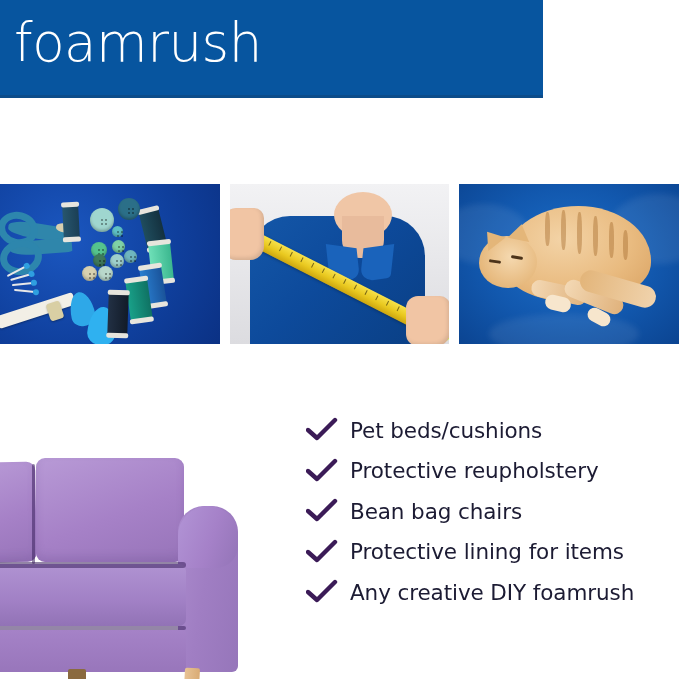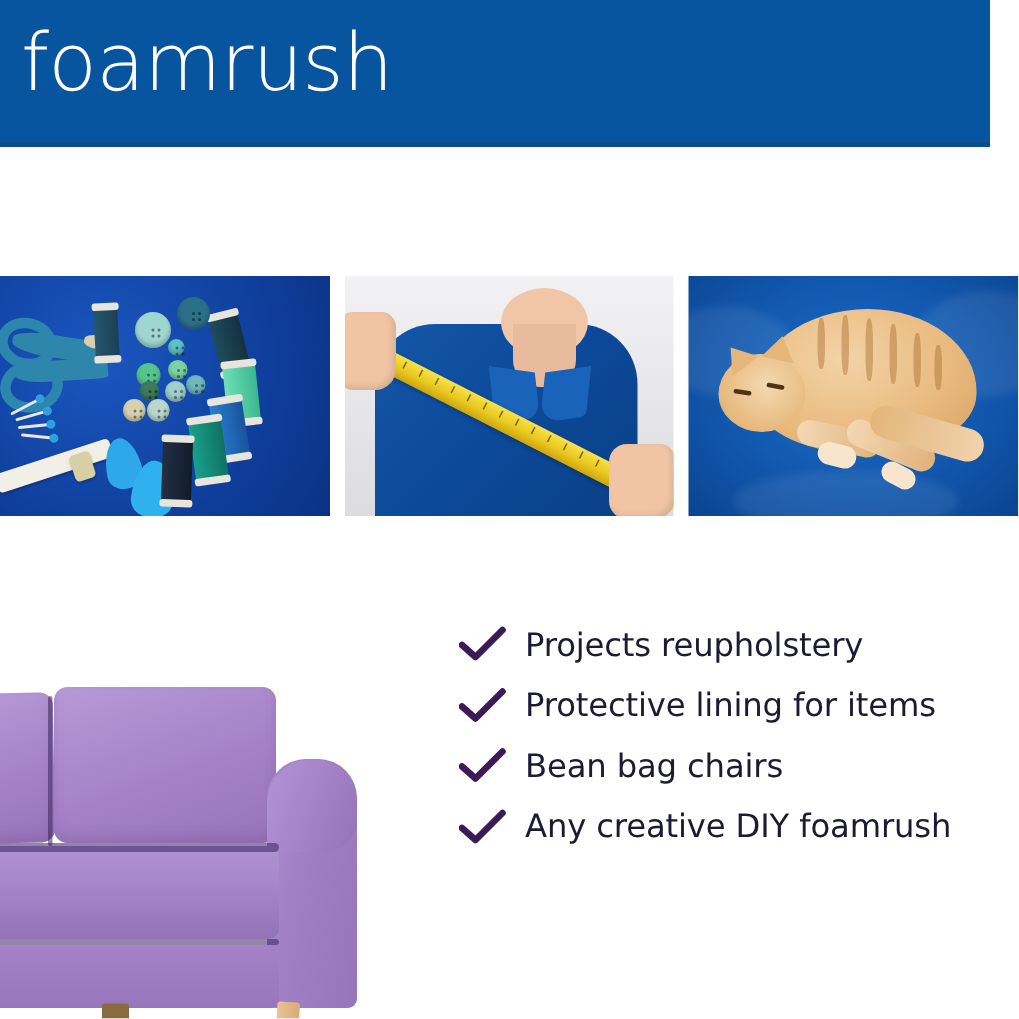--- a/index.html
+++ b/index.html
@@ -16,21 +16,21 @@
     height: 679px;
     background: #ffffff;
     overflow: hidden;
   }
 
   
   #brand-banner {
     position: absolute;
     left: 0;
     top: 0;
-    width: 660px;
+    width: 543px;
     height: 98px;
     background: #07559F;
     box-sizing: border-box;
     text-decoration: underline;
   }
   #brand-banner::after {
     content: "";
     position: absolute;
     left: 0;
     bottom: 0;
@@ -526,52 +526,60 @@
 
     <div class="sofa-part sofa-base" style="left:-2px; top:190px; width:206px; height:42px;"></div>
     <div class="sofa-part sofa-crease" style="left:-2px; top:186px; width:206px; height:4px;"></div>
 
     <div class="sofa-part sofa-leg-back" style="left:86px; top:229px; width:18px; height:16px;"></div>
     <div class="sofa-part sofa-leg" style="left:202px; top:228px; width:15px; height:40px; transform:rotate(3deg);"></div>
   </div>
 
   <div id="benefit-list">
 
-
     <div class="benefit-row">
       <span class="benefit-check">
         <svg width="32" height="26" viewBox="0 0 32 26">
             <path d="M2 13 L11 21 L29 3" fill="none" stroke="#3B1B57" stroke-width="4.4" stroke-linecap="round" stroke-linejoin="round"></path>
           </svg>
       </span>
-      <span class="benefit-label">Projects reupholstery</span>
+      <span class="benefit-label">Pet beds/cushions</span>
+    </div>
+
+    <div class="benefit-row">
+      <span class="benefit-check">
+        <svg width="32" height="26" viewBox="0 0 32 26">
+            <path d="M2 13 L11 21 L29 3" fill="none" stroke="#3B1B57" stroke-width="4.4" stroke-linecap="round" stroke-linejoin="round"></path>
+          </svg>
+      </span>
+      <span class="benefit-label">Protective reupholstery</span>
+    </div>
+
+    <div class="benefit-row">
+      <span class="benefit-check">
+        <svg width="32" height="26" viewBox="0 0 32 26">
+            <path d="M2 13 L11 21 L29 3" fill="none" stroke="#3B1B57" stroke-width="4.4" stroke-linecap="round" stroke-linejoin="round"></path>
+          </svg>
+      </span>
+      <span class="benefit-label">Bean bag chairs</span>
     </div>
 
     <div class="benefit-row">
       <span class="benefit-check">
         <svg width="32" height="26" viewBox="0 0 32 26">
             <path d="M2 13 L11 21 L29 3" fill="none" stroke="#3B1B57" stroke-width="4.4" stroke-linecap="round" stroke-linejoin="round"></path>
           </svg>
       </span>
       <span class="benefit-label">Protective lining for items</span>
     </div>
 
     <div class="benefit-row">
       <span class="benefit-check">
         <svg width="32" height="26" viewBox="0 0 32 26">
             <path d="M2 13 L11 21 L29 3" fill="none" stroke="#3B1B57" stroke-width="4.4" stroke-linecap="round" stroke-linejoin="round"></path>
           </svg>
       </span>
-      <span class="benefit-label">Bean bag chairs</span>
-    </div>
-
-    <div class="benefit-row">
-      <span class="benefit-check">
-        <svg width="32" height="26" viewBox="0 0 32 26">
-            <path d="M2 13 L11 21 L29 3" fill="none" stroke="#3B1B57" stroke-width="4.4" stroke-linecap="round" stroke-linejoin="round"></path>
-          </svg>
-      </span>
       <span class="benefit-label">Any creative DIY foamrush</span>
     </div>
 
   </div>
 
 </div>
 
 </body></html>

